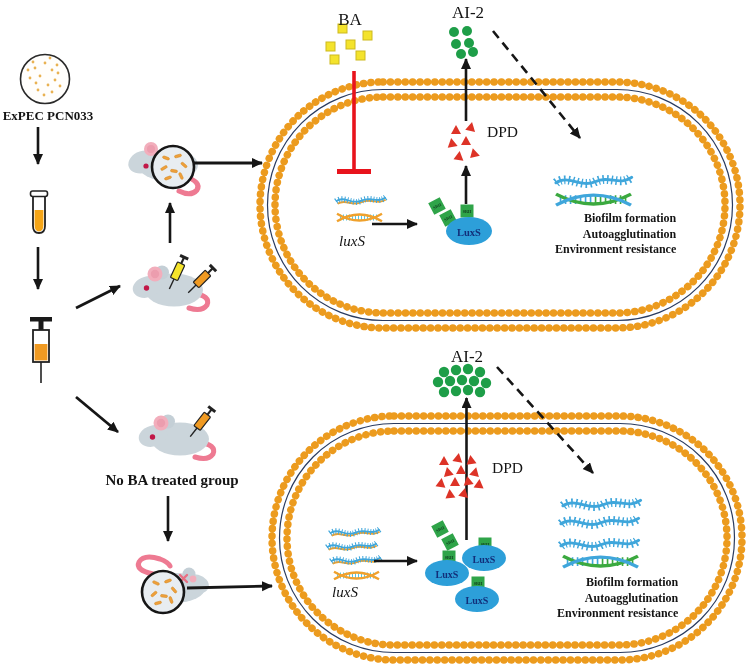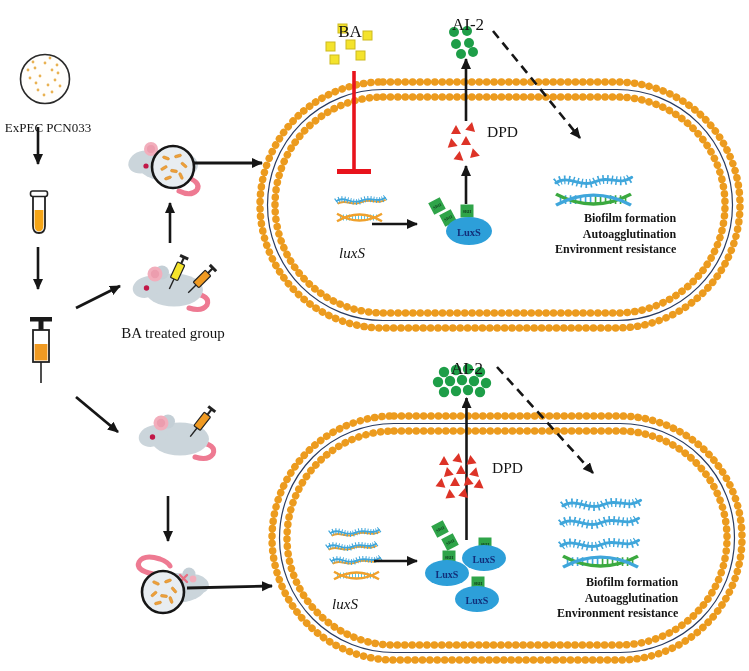--- a/index.html
+++ b/index.html
@@ -1,22 +1,22 @@
 <!DOCTYPE html>
 <html><head>
 <meta charset="utf-8">
 <style>
   html,body{margin:0;padding:0;background:#fff;}
   .canvas{position:relative;width:749px;height:671px;background:#ffffff;overflow:hidden;
           font-family:"Liberation Serif","DejaVu Serif",serif;}
   .canvas svg.stage{position:absolute;left:0;top:0;}
   .lbl{position:absolute;color:#141414;white-space:nowrap;text-align:right;}
-  .b{font-weight:normal;}
+  .b{font-weight:bold;}
   .i{font-style:italic;}
-  .ctr{text-align:center;margin-top:12px;}
+  .ctr{text-align:center;}
   .out{font-weight:bold;font-size:12px;line-height:15.5px;color:#141414;}
 </style>
 </head>
 <body>
 
 <div class="canvas">
 
 <svg class="stage" width="749" height="671" viewBox="0 0 749 671">
   <defs>
     <marker id="ah" markerUnits="userSpaceOnUse" markerWidth="13" markerHeight="11" refX="10" refY="5" orient="auto">
@@ -338,21 +338,21 @@
 
   <g>
     <use href="#comb-blue" transform="translate(563,497) scale(1.25,1.1)"></use>
     <use href="#comb-blue" transform="translate(561,515) scale(1.25,1.1)"></use>
     <use href="#comb-blue" transform="translate(561,537) scale(1.25,1.1)"></use>
     <use href="#helix-result" transform="translate(563,555) scale(1.25,1.1)"></use>
   </g>
 </svg>
 
 <div class="lbl b ctr" style="left:2px;top:108px;width:92px;font-size:13px;">ExPEC PCN033</div>
-<div class="lbl b ctr" style="left:110px;top:313px;width:126px;font-size:15px;">BA treated group</div>
+<div class="lbl b ctr" style="left:98px;top:472px;width:148px;font-size:15px;">No BA treated group</div>
 
 <div class="lbl ctr" style="left:328px;top:10px;width:44px;font-size:17px;">BA</div>
 <div class="lbl ctr" style="left:444px;top:3px;width:48px;font-size:17px;">AI-2</div>
 <div class="lbl" style="left:487px;top:123px;font-size:15.5px;">DPD</div>
 <div class="lbl i ctr" style="left:331px;top:233px;width:42px;font-size:15px;">luxS</div>
 <div class="lbl" style="left:555px;top:211px;">
   <div class="out">Biofilm formation</div>
   <div class="out">Autoagglutination</div>
   <div class="out">Environment resistance</div>
 </div>

